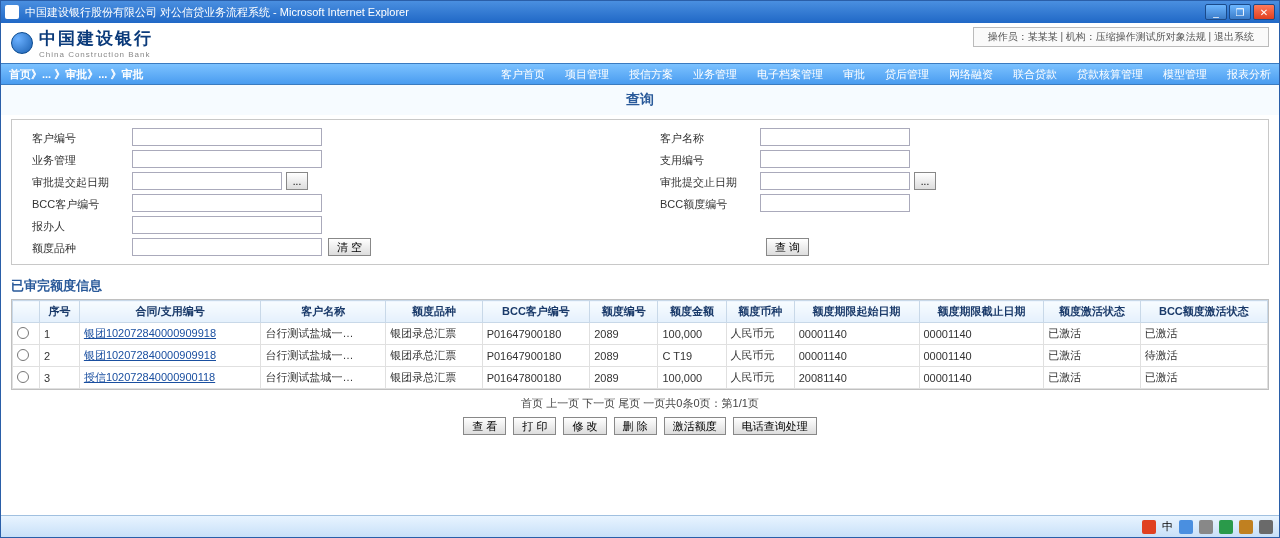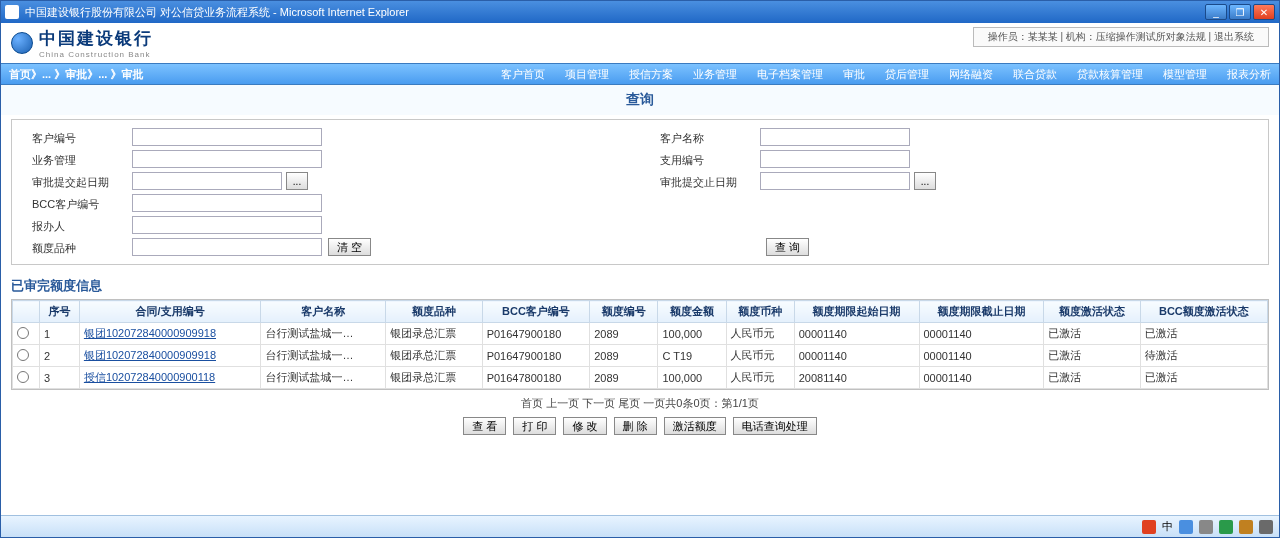--- a/index.html
+++ b/index.html
@@ -131,20 +131,24 @@
             <span class="flabel">审批提交止日期</span>
             <input class="finput w2" style="">
             <span class="dbtn">...</span>
           </div>
       </div>
       <div class="form-row">
         <div class="form-col">
             <span class="flabel">BCC客户编号</span>
             <input class="finput w1" style="">
           </div>
+        <div class="form-col">
+            <span class="flabel">BCC额度编号</span>
+            <input class="finput w2" style="">
+          </div>
       </div>
       <div class="form-row">
         <div class="form-col">
             <span class="flabel">报办人</span>
             <input class="finput w1" style="">
           </div>
       </div>
       <div class="form-row">
         <div class="form-col">
             <span class="flabel">额度品种</span>

